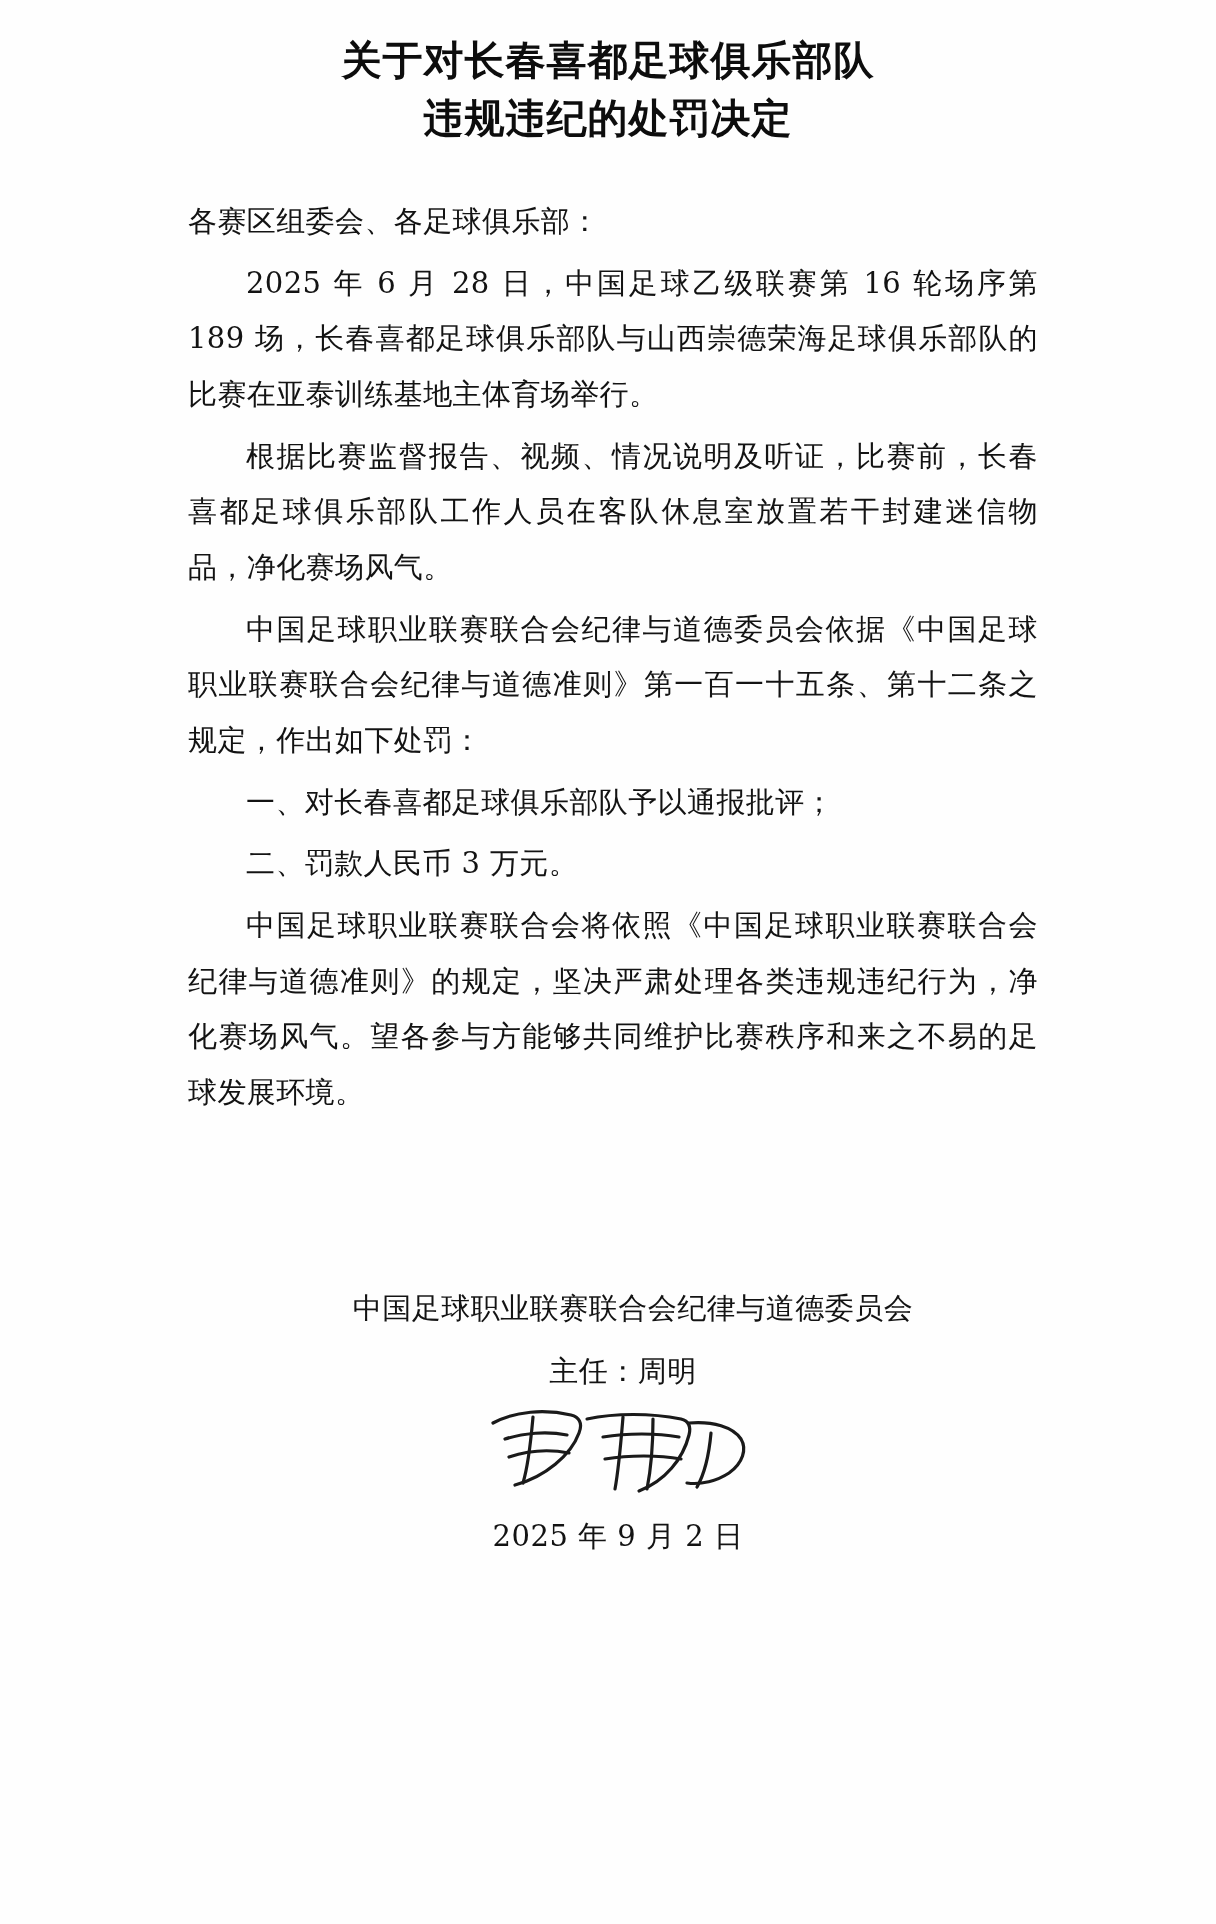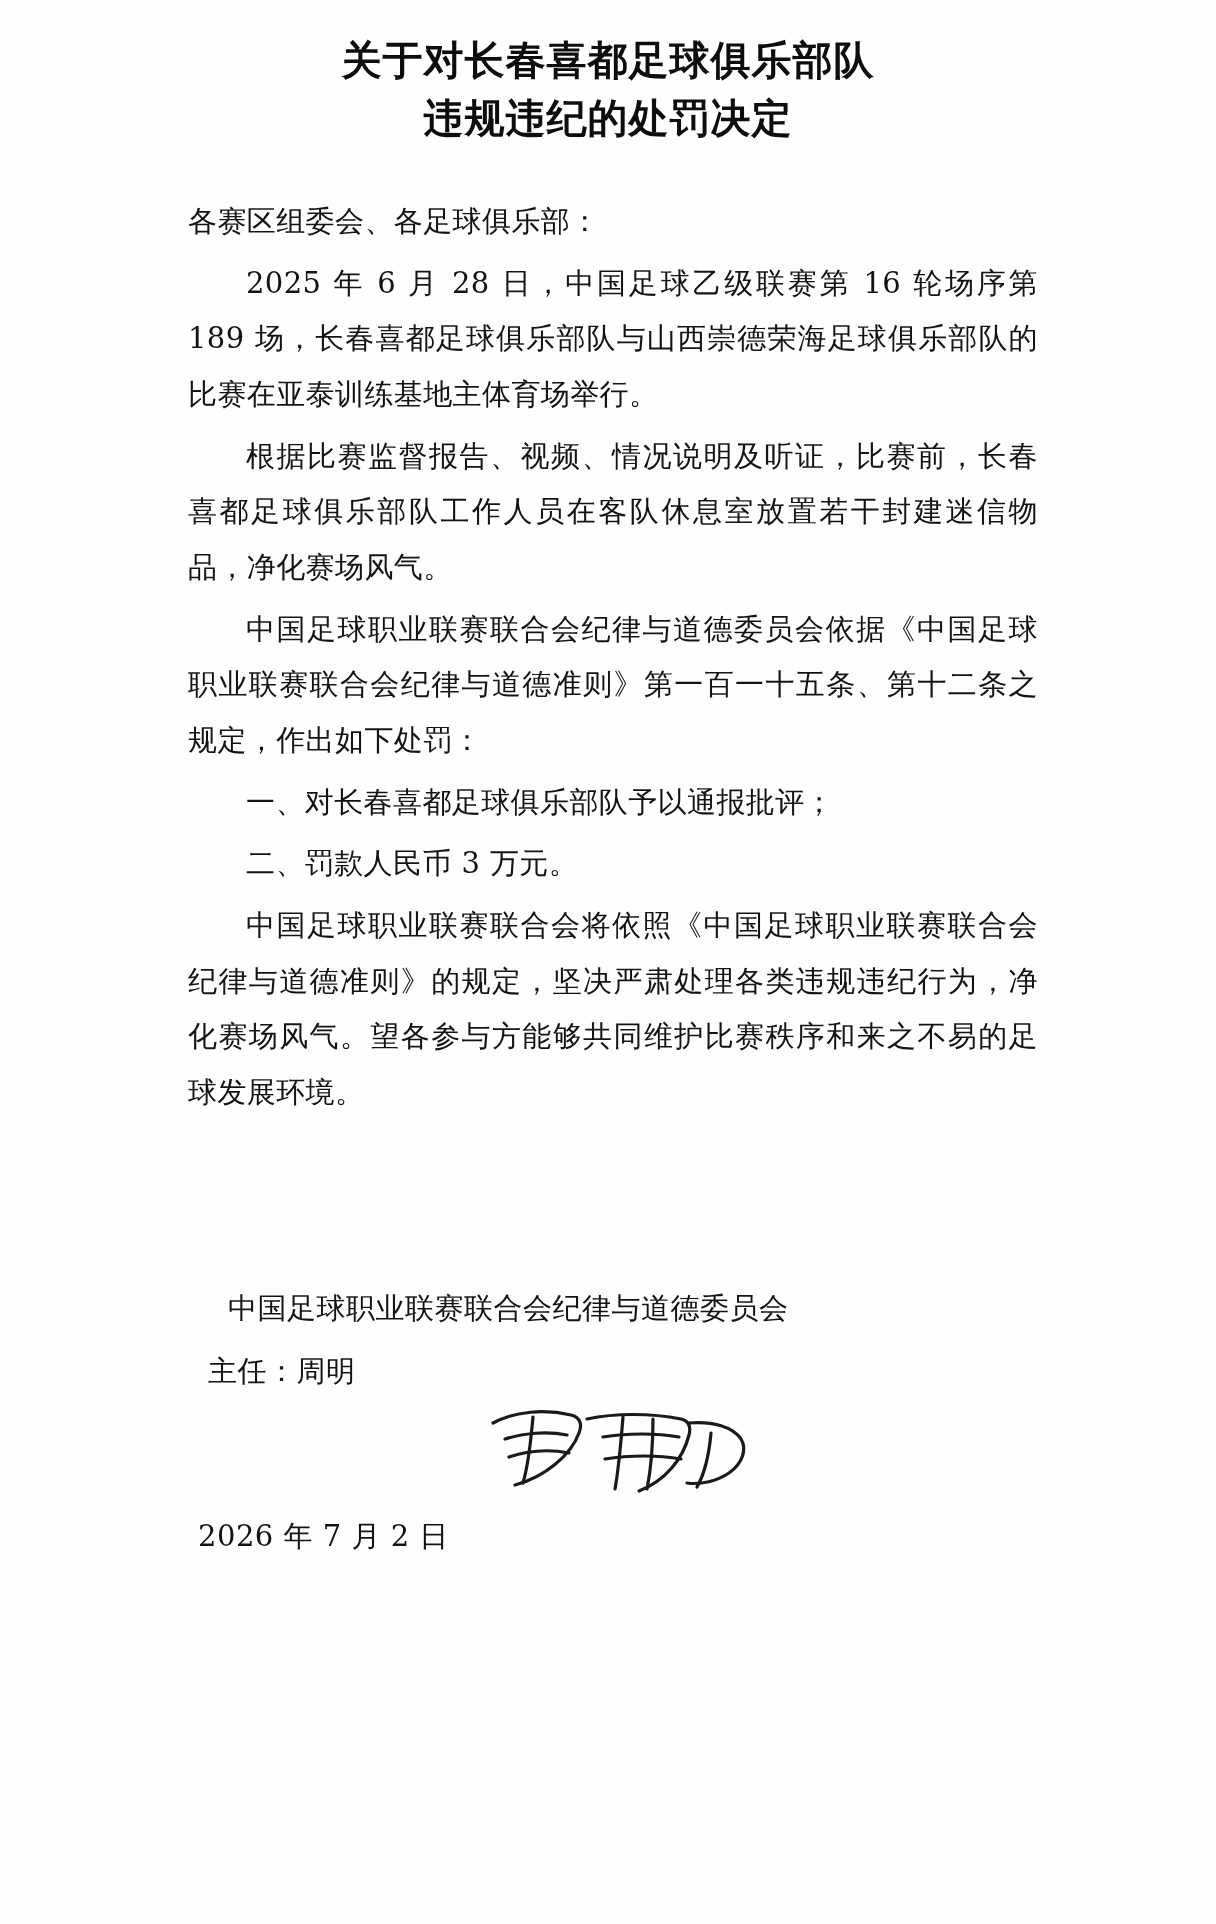--- a/index.html
+++ b/index.html
@@ -51,20 +51,21 @@
     color: #131313;
   }
   p.indent {
     text-indent: 2em;
   }
   p.noindent {
     text-indent: 0;
   }
   .sign-block {
     margin-top: 160px;
+    text-align: center;
   }
   .sign-org {
     font-size: 29px;
     line-height: 1.9;
     letter-spacing: 0.5px;
     color: #131313;
     padding-left: 40px;
   }
   .sign-person {
     font-size: 29px;
@@ -129,17 +130,17 @@
             <path d="M128 44 C152 40, 182 40, 204 44"></path>
             <path d="M130 66 C154 62, 184 62, 206 66"></path>
             <path d="M148 24 C146 48, 144 74, 140 96"></path>
             <path d="M178 26 C178 50, 176 76, 172 96"></path>
             <path d="M214 30 C238 28, 258 34, 266 46 C272 56, 268 70, 254 80 C242 88, 226 92, 212 90"></path>
             <path d="M236 40 C234 62, 230 80, 222 94"></path>
           </g>
         </svg>
       </div>
 
-      <div class="sign-date">2026 年 7 月 2 日</div>
+      <div class="sign-date">2025 年 9 月 2 日</div>
     </div>
 
   </div>
 </div>
 
 </body></html>

